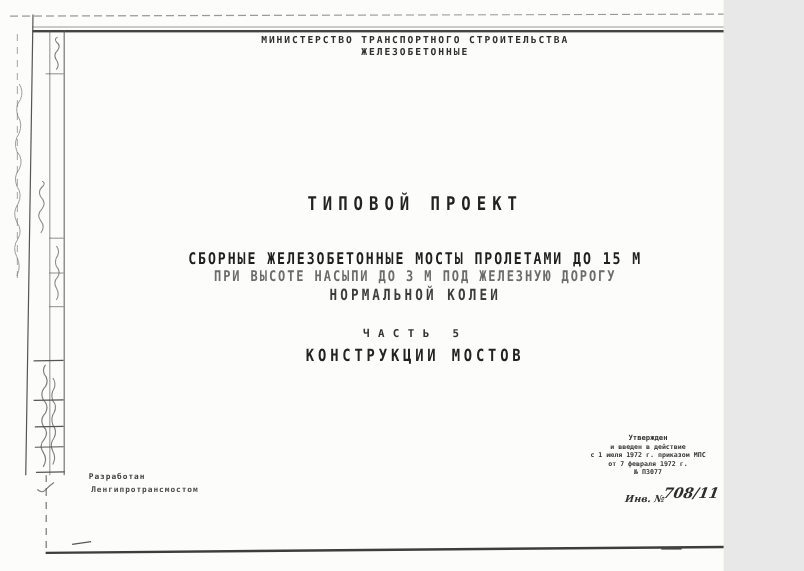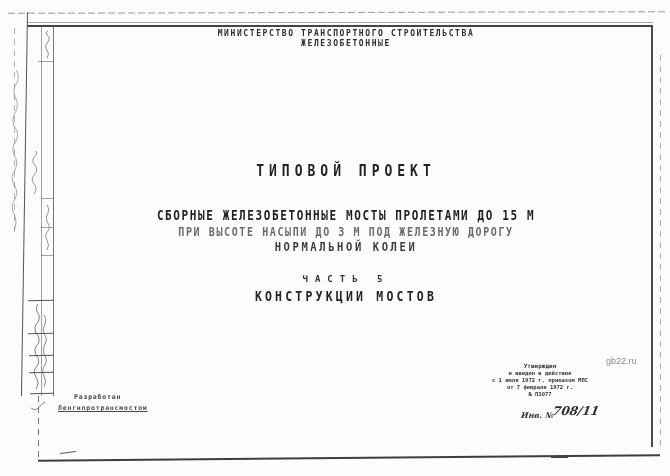--- a/index.html
+++ b/index.html
@@ -1,17 +1,17 @@
 <!DOCTYPE html>
 <html><head>
 <meta charset="utf-8">
 <style>
   html,body{margin:0;padding:0;background:#e8e8e8;}
   .page{
-    position:relative;width:670px;height:476px;background:#fcfcfa;
+    position:relative;width:603px;height:476px;background:#fcfcfa;
     overflow:hidden;font-family:"DejaVu Sans Mono","Liberation Mono",monospace;
     color:#2a2a2a;
   }
   .abs{position:absolute;}
   .hline{position:absolute;background:#555;height:1px;}
   .vline{position:absolute;background:#555;width:1px;}
   .faint{opacity:.55;}
   .dashedv{background:repeating-linear-gradient(180deg,#777 0 6px,transparent 6px 11px);}
   .dashedh{background:repeating-linear-gradient(90deg,#999 0 7px,transparent 7px 10px);height:1px;}
   .txt{position:absolute;white-space:nowrap;font-weight:bold;}
@@ -90,21 +90,21 @@
   <div class="txt center tall" style="top:163px;font-size:13px;letter-spacing:5px;color:#222;">ТИПОВОЙ ПРОЕКТ</div>
 
   <div class="txt center tall" style="top:209px;font-size:11px;letter-spacing:1.6px;color:#1f1f1f;">СБОРНЫЕ ЖЕЛЕЗОБЕТОННЫЕ МОСТЫ ПРОЛЕТАМИ ДО 15 М</div>
   <div class="txt center tall" style="top:226px;font-size:10px;letter-spacing:1.6px;color:#6b6b6b;">ПРИ ВЫСОТЕ НАСЫПИ ДО 3 М ПОД ЖЕЛЕЗНУЮ ДОРОГУ</div>
   <div class="txt center tall" style="top:240px;font-size:10.5px;letter-spacing:2.6px;color:#3c3c3c;">НОРМАЛЬНОЙ КОЛЕИ</div>
 
   <div class="txt center" style="top:274px;font-size:9px;letter-spacing:7px;color:#333;">ЧАСТЬ 5</div>
   <div class="txt center tall" style="top:289px;font-size:11.5px;letter-spacing:3.2px;color:#232323;">КОНСТРУКЦИИ МОСТОВ</div>
 
   <div class="txt" style="left:62px;top:393px;font-size:6.5px;letter-spacing:.8px;color:#3f3f3f;padding-left:12px;">Разработан</div>
-  <div class="txt" style="left:58px;top:404px;font-size:6.5px;letter-spacing:.8px;color:#4a4a4a;text-decoration:underline;">Ленгипротрансмостом</div>
+  <div class="txt" style="left:76px;top:404px;font-size:6.5px;letter-spacing:.8px;color:#4a4a4a;">Ленгипротрансмостом</div>
 
   <div class="abs" style="left:478px;top:362px;width:124px;text-align:center;font-weight:bold;color:#333;">
     <div style="font-size:6px;line-height:7.5px;">Утвержден</div>
     <div style="font-size:5.5px;line-height:7px;">и введен в действие</div>
     <div style="font-size:5.5px;line-height:7px;">с 1 июля 1972 г. приказом МПС</div>
     <div style="font-size:5.5px;line-height:7px;">от 7 февраля 1972 г.</div>
     <div style="font-size:5.5px;line-height:7px;">№ П3077</div>
   </div>
 
   <div class="txt hand" style="left:521px;top:410px;font-size:8px;color:#333;transform:skewX(-6deg);">Инв. №</div>

